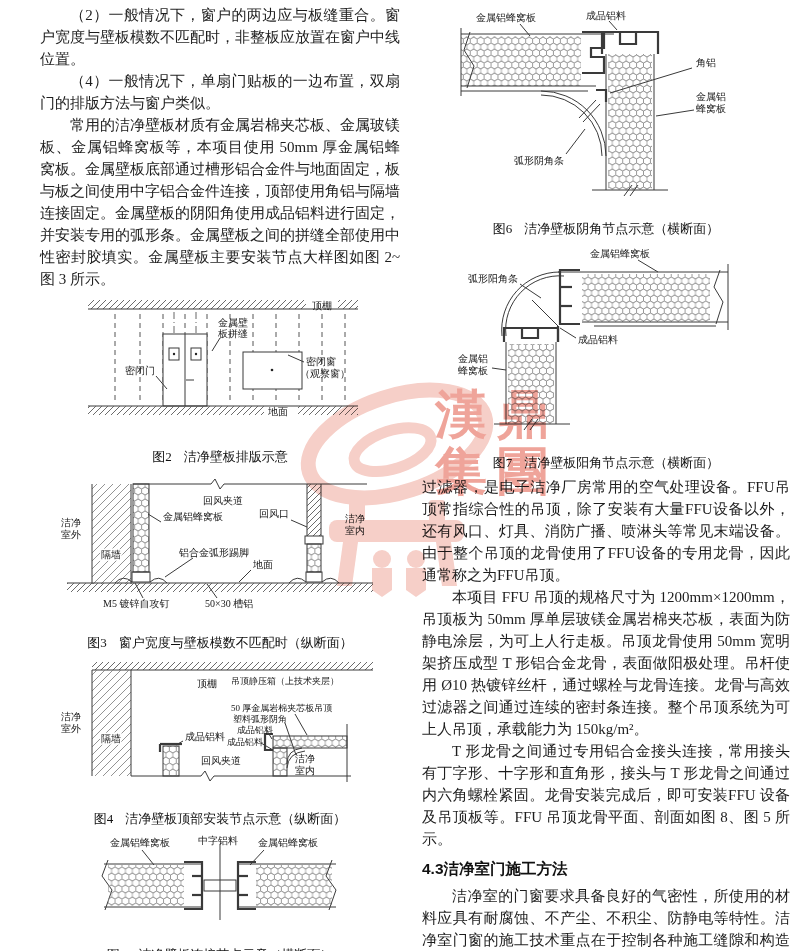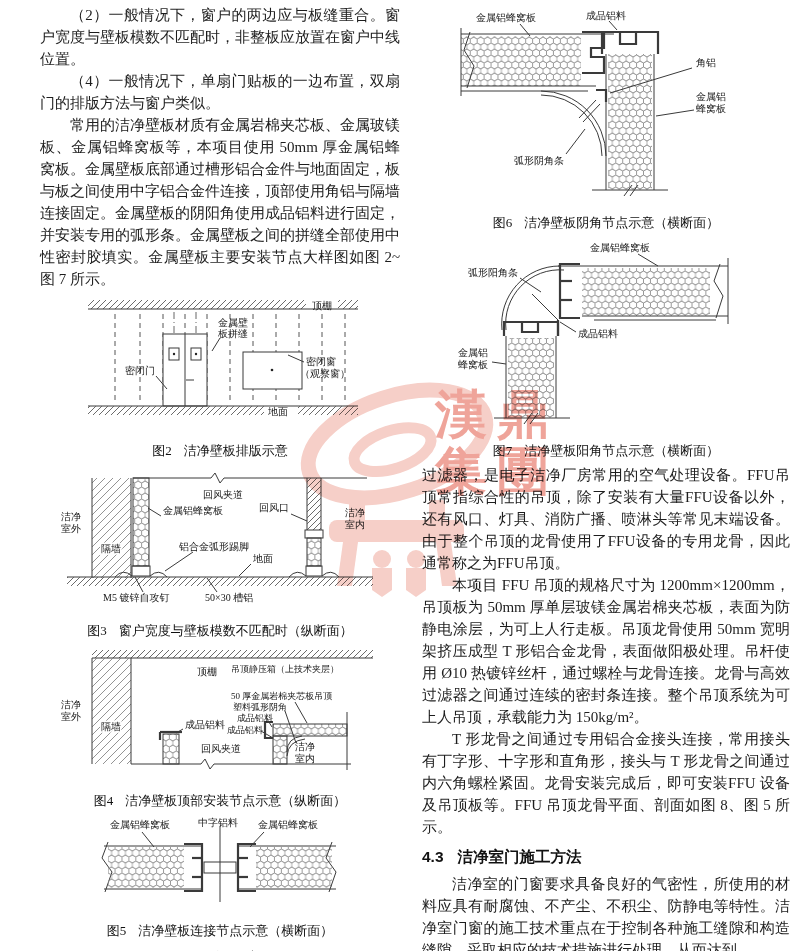--- a/index.html
+++ b/index.html
@@ -8,25 +8,25 @@
   .page{position:relative;width:800px;height:951px;box-sizing:border-box;
         padding:4px 10px 0 40px;display:flex;gap:22px;overflow:hidden;}
   .col{display:block;}
   .col-left{width:360px;flex:0 0 360px;}
   .col-right{flex:1;min-width:0;}
   p.body{font-size:15px;line-height:22px;text-align:justify;margin:0;
          text-indent:2em;word-break:break-all;}
   p.noindent{text-indent:0;}
   p.oneline{white-space:nowrap;overflow:hidden;}
   figure{margin:4px 0 4px;text-align:center;}
-  figcaption{font-size:13px;margin-top:12px;color:#111;}
+  figcaption{font-size:13px;margin-top:18px;color:#111;}
   .cap-num{margin-right:12px;}
   h3.sec{font-family:"Liberation Sans","DejaVu Sans",sans-serif;font-weight:bold;
          font-size:15.5px;margin:9px 0 5px;color:#111;}
-  h3.sec .snum{margin-right:14px;}
+  h3.sec .snum{}
   
   .fig .ln line,.fig .ln path,.fig .ln rect,.fig .ln circle{stroke:#3a3a3a;fill:none;stroke-width:1;}
   .fig .ln .ph{fill:url(#hatch);stroke:none;}
   .fig .ln .pw{fill:url(#wallhatch);stroke:none;}
   .fig .ln .hc{fill:url(#honey);}
   .fig .ln .hcn{fill:url(#honey);stroke:none;}
   .fig .ln .wf{fill:#fff;}
   .fig .ln .thick{stroke-width:2.2;}
   .fig .ln .dot{fill:#222;stroke:none;}
   .fig .ln .dash{stroke-dasharray:5 4;stroke:#555;}
@@ -63,21 +63,21 @@
         M6.93,-7 L10.39,-5 L10.39,-1 L6.93,1 L3.47,-1 L3.47,-5 Z"></path>
     </pattern>
   </defs>
 </svg>
 
 <div class="page">
 
   <div class="col col-left">
     <p class="body">（2）一般情况下，窗户的两边应与板缝重合。窗户宽度与壁板模数不匹配时，非整板应放置在窗户中线位置。</p>
     <p class="body">（4）一般情况下，单扇门贴板的一边布置，双扇门的排版方法与窗户类似。</p>
-    <p class="body">常用的洁净壁板材质有金属岩棉夹芯板、金属玻镁板、金属铝蜂窝板等，本项目使用 50mm 厚金属铝蜂窝板。金属壁板底部通过槽形铝合金件与地面固定，板与板之间使用中字铝合金件连接，顶部使用角铝与隔墙连接固定。金属壁板的阴阳角使用成品铝料进行固定，并安装专用的弧形条。金属壁板之间的拼缝全部使用中性密封胶填实。金属壁板主要安装节点大样图如图 2~图 7 所示。</p>
+    <p class="body">常用的洁净壁板材质有金属岩棉夹芯板、金属玻镁板、金属铝蜂窝板等，本项目使用 50mm 厚金属铝蜂窝板。金属壁板底部通过槽形铝合金件与地面固定，板与板之间使用中字铝合金件连接，顶部使用角铝与隔墙连接固定。金属壁板的阴阳角使用成品铝料进行固定，并安装专用的弧形条。金属壁板之间的拼缝全部使用中性密封胶填实。金属壁板主要安装节点大样图如图 2~图 3 所示。</p>
 
     <figure>
       <svg class="fig" width="300" height="132" viewBox="0 0 300 132">
         <g class="ln">
           <rect class="ph" x="18" y="6" width="218" height="9"></rect>
           <rect class="ph" x="268" y="6" width="20" height="9"></rect>
           <line x1="18" y1="15" x2="288" y2="15"></line>
           <g>
             <line class="dash" x1="45" y1="20" x2="45" y2="110"></line>
             <line class="dash" x1="70" y1="20" x2="70" y2="110"></line>

